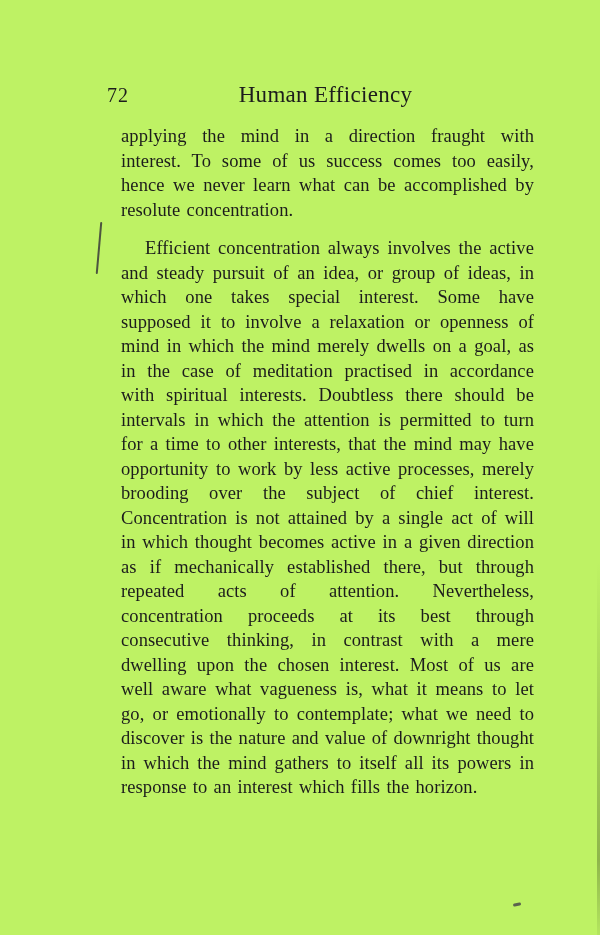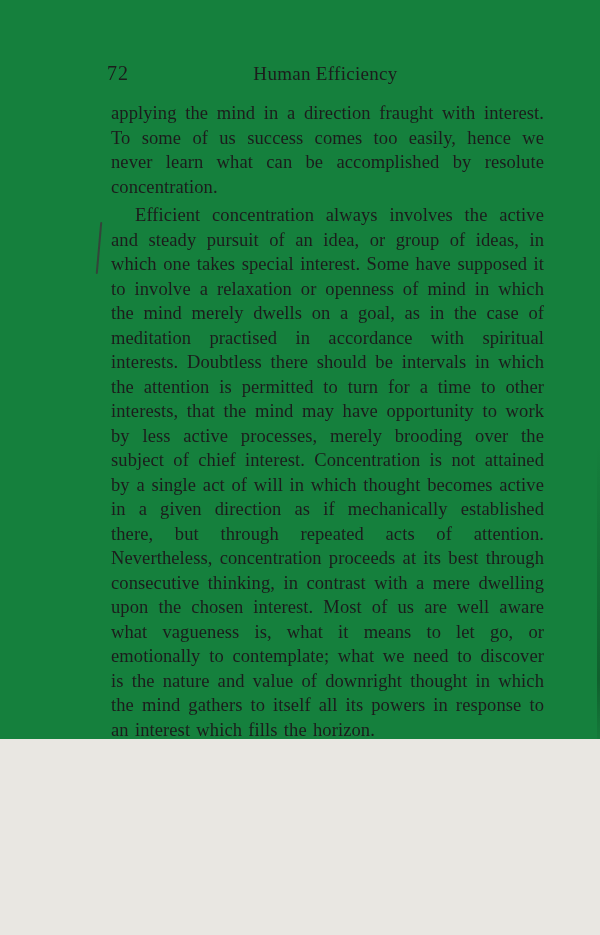--- a/index.html
+++ b/index.html
@@ -9,23 +9,23 @@
   body {
     width: 600px;
     height: 935px;
     background: #e9e7e2;
     font-family: "Liberation Serif", serif;
     overflow: hidden;
   }
   .page {
     position: relative;
     width: 600px;
-    height: 739px;
+    height: 935px;
     box-sizing: border-box;
-    background: #15803d;
+    background: #bef264;
     padding: 62px 52px 0 107px;
     color: #1c1c1c;
     overflow: hidden;
   }
   .page::after {
     
     content: "";
     position: absolute;
     top: 0;
     right: 0;
@@ -39,33 +39,34 @@
     align-items: baseline;
     margin-bottom: 16px;
   }
   .page-number {
     font-size: 20px;
     letter-spacing: 1px;
   }
   .running-title {
     flex: 1;
     text-align: center;
-    font-size: 19px;
+    font-size: 23px;
     letter-spacing: 0.3px;
     padding-right: 26px;
+    margin-top: 20px;
   }
   .body-text {
     font-size: 18.5px;
     line-height: 24.5px;
     text-align: justify;
     letter-spacing: 0.1px;
     word-spacing: 1.5px;
   }
   .body-text p {
-    margin: 4px;
+    margin: 14px;
     text-indent: 24px;
   }
   .body-text p.no-indent {
     text-indent: 0;
   }
   .pen-mark {
     position: absolute;
     left: 98px;
     top: 222px;
     width: 2px;

